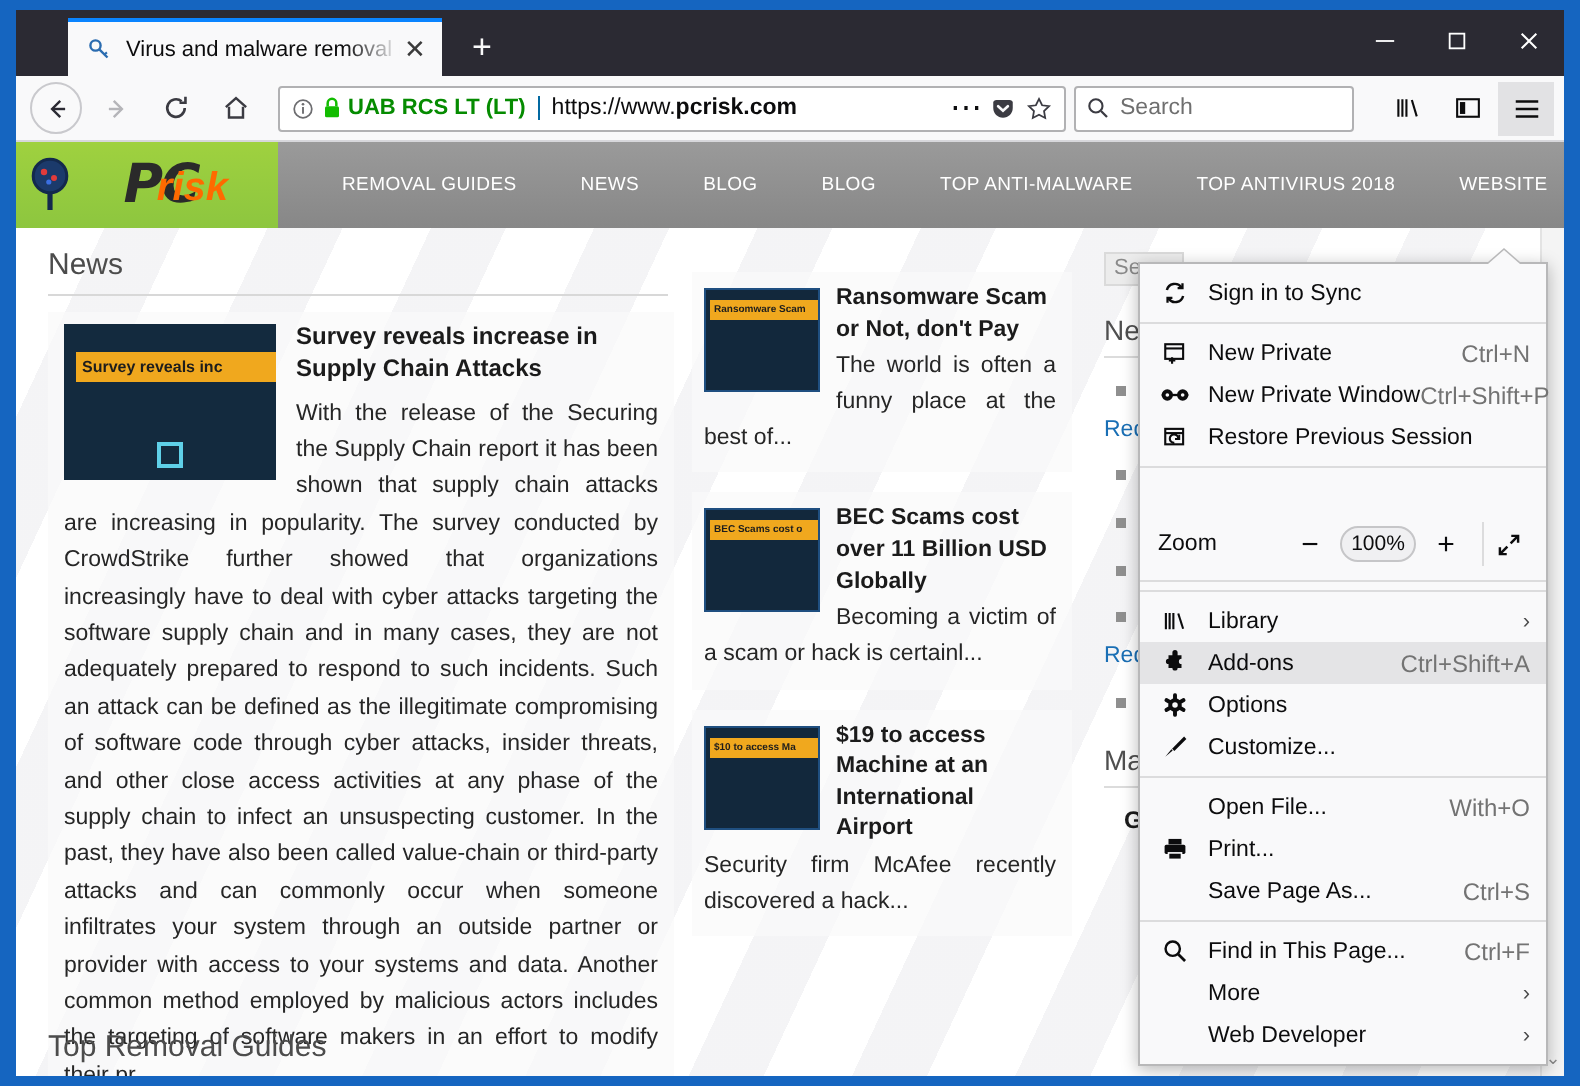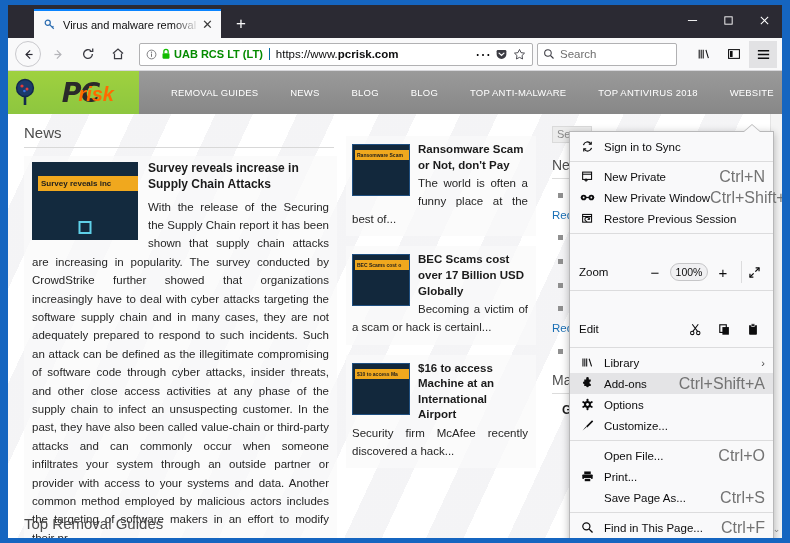--- a/index.html
+++ b/index.html
@@ -448,21 +448,21 @@
     padding: 0 8px 0 9px;
   }
   .menu-item.highlight { background: #e4e4e6; }
   .mi-icon {
     width: 17px; flex: none;
     display: flex; align-items: center; justify-content: center;
     margin-right: 8px;
     color: #0c0c0d;
   }
   .mi-label { flex: 1; white-space: nowrap; }
-  .mi-shortcut { color: #737373; font-size: 16px; white-space: nowrap; text-align: right;}
+  .mi-shortcut { color: #737373; font-size: 12px; white-space: nowrap; text-align: right;}
   .mi-arrow { color: #4a4a4a; font-size: 11px; padding-left: 8px;}
   .menu-sep { height: 1px; background: #dcdcdd; margin: 4px 0; }
 
   .zoom-row, .edit-row {
     height: 28px;
     display: flex;
     align-items: center;
     padding: 0 6px 0 9px;
     margin-top: 24px;
   }
@@ -671,28 +671,28 @@
             <div class="card-thumb">
               <div class="thumb-caption">Ransomware Scam</div>
             </div>
             <div class="card-title">Ransomware Scam or Not, don't Pay</div>
             <div class="card-body">The world is often a funny place at the best of...</div>
           </div>
           <div class="news-card">
             <div class="card-thumb">
               <div class="thumb-caption">BEC Scams cost o</div>
             </div>
-            <div class="card-title">BEC Scams cost over 17 Billion USD Globally</div>
+            <div class="card-title">BEC Scams cost over 11 Billion USD Globally</div>
             <div class="card-body">Becoming a victim of a scam or hack is certainl...</div>
           </div>
           <div class="news-card">
             <div class="card-thumb">
               <div class="thumb-caption">$10 to access Ma</div>
             </div>
-            <div class="card-title">$16 to access Machine at an International Airport</div>
+            <div class="card-title">$19 to access Machine at an International Airport</div>
             <div class="card-body">Security firm McAfee recently discovered a hack...</div>
           </div>
         </div>
 
         <div id="col-side">
           <div style="width:40px;height:17px;background:#ececec;border:1px solid #dadada;font-size:11px;color:#8a8a8a;padding:1px 4px;margin-bottom:14px;">Se</div>
           <div class="side-title">New</div>
           <div class="side-link">
               <span class="side-bullet"></span>
               <span>S</span>
@@ -811,44 +811,20 @@
                   <path d="M9.4 2.4 H13.6 V6.6" fill="none" stroke="#0c0c0d" stroke-width="1.5"></path>
                   <path d="M13.6 2.4 L9 7" stroke="#0c0c0d" stroke-width="1.5"></path>
                   <path d="M6.6 13.6 H2.4 V9.4" fill="none" stroke="#0c0c0d" stroke-width="1.5"></path>
                   <path d="M2.4 13.6 L7 9" stroke="#0c0c0d" stroke-width="1.5"></path>
                 </svg>
             </span>
           </span>
         </div>
         <div class="menu-sep"></div>
 
-        <div class="edit-row">
-          <span class="zr-label">Edit</span>
-          <span class="edit-controls">
-            <span class="edit-btn">
-              <svg width="13" height="13" viewBox="0 0 16 16">
-                  <circle cx="4" cy="12.2" r="2.1" fill="none" stroke="#0c0c0d" stroke-width="1.3"></circle>
-                  <circle cx="11.4" cy="12.2" r="2.1" fill="none" stroke="#0c0c0d" stroke-width="1.3"></circle>
-                  <path d="M4.6 10.6 L11.4 1.6 M10.8 10.6 L4 1.6" stroke="#0c0c0d" stroke-width="1.3"></path>
-                </svg>
-            </span>
-            <span class="edit-btn">
-              <svg width="13" height="13" viewBox="0 0 16 16">
-                  <rect x="2.2" y="2.2" width="8" height="9.4" fill="none" stroke="#0c0c0d" stroke-width="1.4"></rect>
-                  <rect x="5.4" y="5" width="8" height="9.4" fill="#0c0c0d"></rect>
-                </svg>
-            </span>
-            <span class="edit-btn">
-              <svg width="12" height="13" viewBox="0 0 14 16">
-                  <rect x="2.2" y="2.6" width="9.6" height="12" rx="1" fill="#0c0c0d"></rect>
-                  <rect x="4.6" y="1" width="4.8" height="3.2" rx="1" fill="#0c0c0d" stroke="#f9f9fa" stroke-width="1"></rect>
-                </svg>
-            </span>
-          </span>
-        </div>
         <div class="menu-sep"></div>
 
         <div class="menu-item">
           <span class="mi-icon">
             <svg width="13" height="13" viewBox="0 0 16 16">
                 <path d="M2.4 3 V13 M4.7 3 V13 M7 3 V13" stroke="#0c0c0d" stroke-width="1.3"></path>
                 <path d="M10 3.4 L13 12.8" stroke="#0c0c0d" stroke-width="1.3"></path>
               </svg>
           </span>
           <span class="mi-label">Library</span>
@@ -887,21 +863,21 @@
                 <path d="M5.8 9.4 L2 14 L6.6 10.2 Z" fill="#0c0c0d"></path>
               </svg>
           </span>
           <span class="mi-label">Customize...</span>
         </div>
         <div class="menu-sep"></div>
 
         <div class="menu-item">
           <span class="mi-icon"></span>
           <span class="mi-label">Open File...</span>
-          <span class="mi-shortcut">Ctrl+O</span>
+          <span class="mi-shortcut">With+O</span>
         </div>
 
         <div class="menu-item">
           <span class="mi-icon">
             <svg width="13" height="13" viewBox="0 0 16 16">
                 <rect x="4" y="1.8" width="8" height="3.4" fill="#0c0c0d"></rect>
                 <rect x="1.6" y="5.4" width="12.8" height="5.6" rx="1" fill="#0c0c0d"></rect>
                 <rect x="4" y="10.4" width="8" height="4" fill="#0c0c0d" stroke="#f9f9fa" stroke-width="1"></rect>
               </svg>
           </span>

